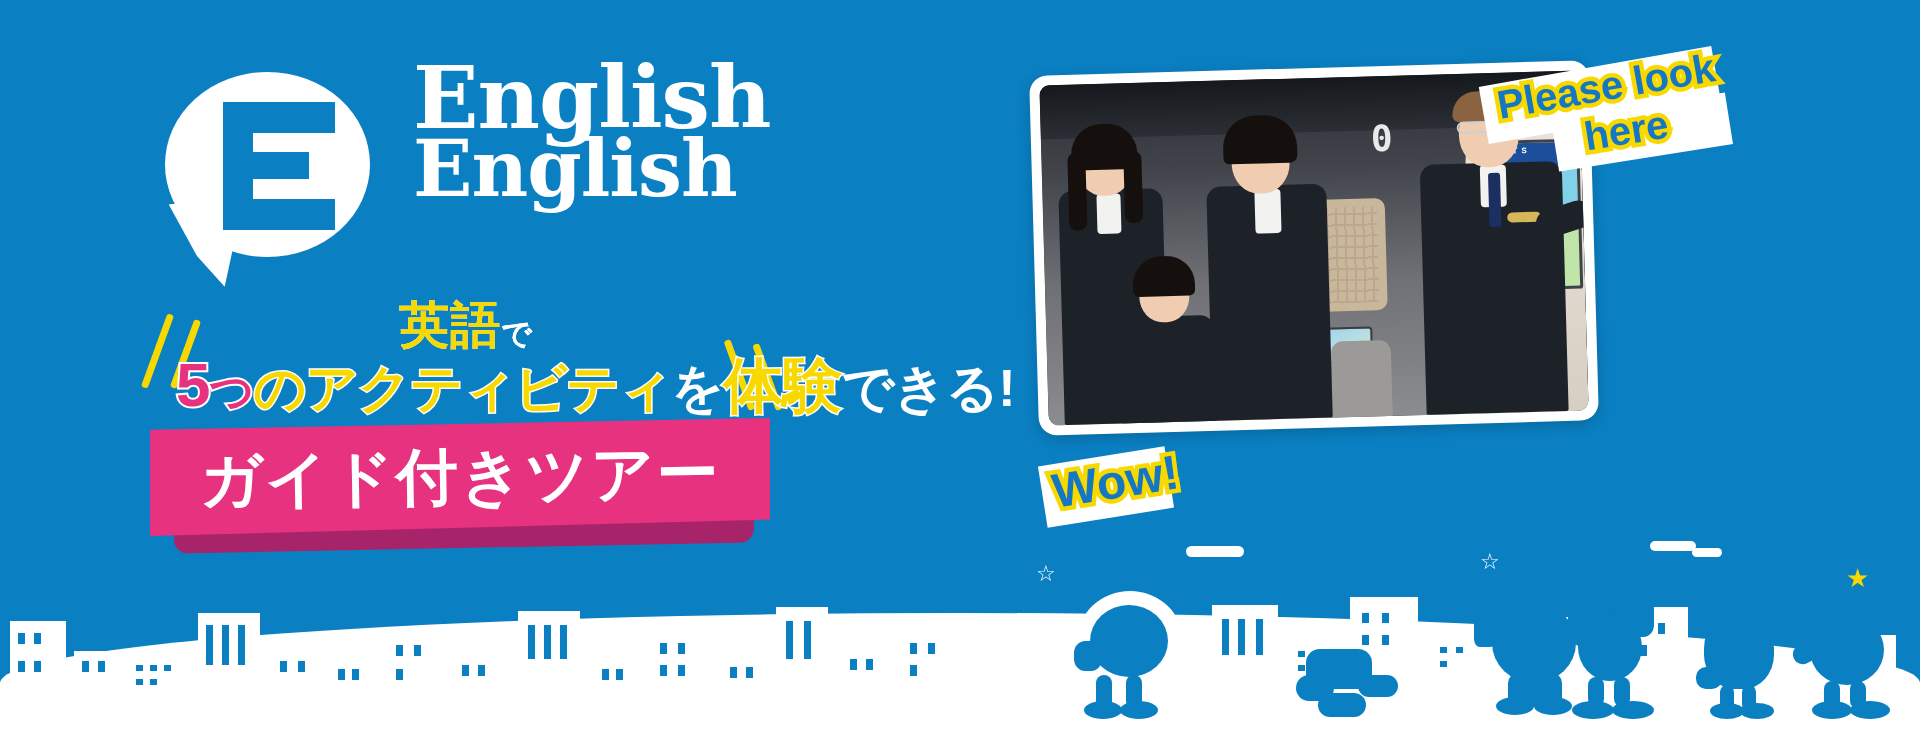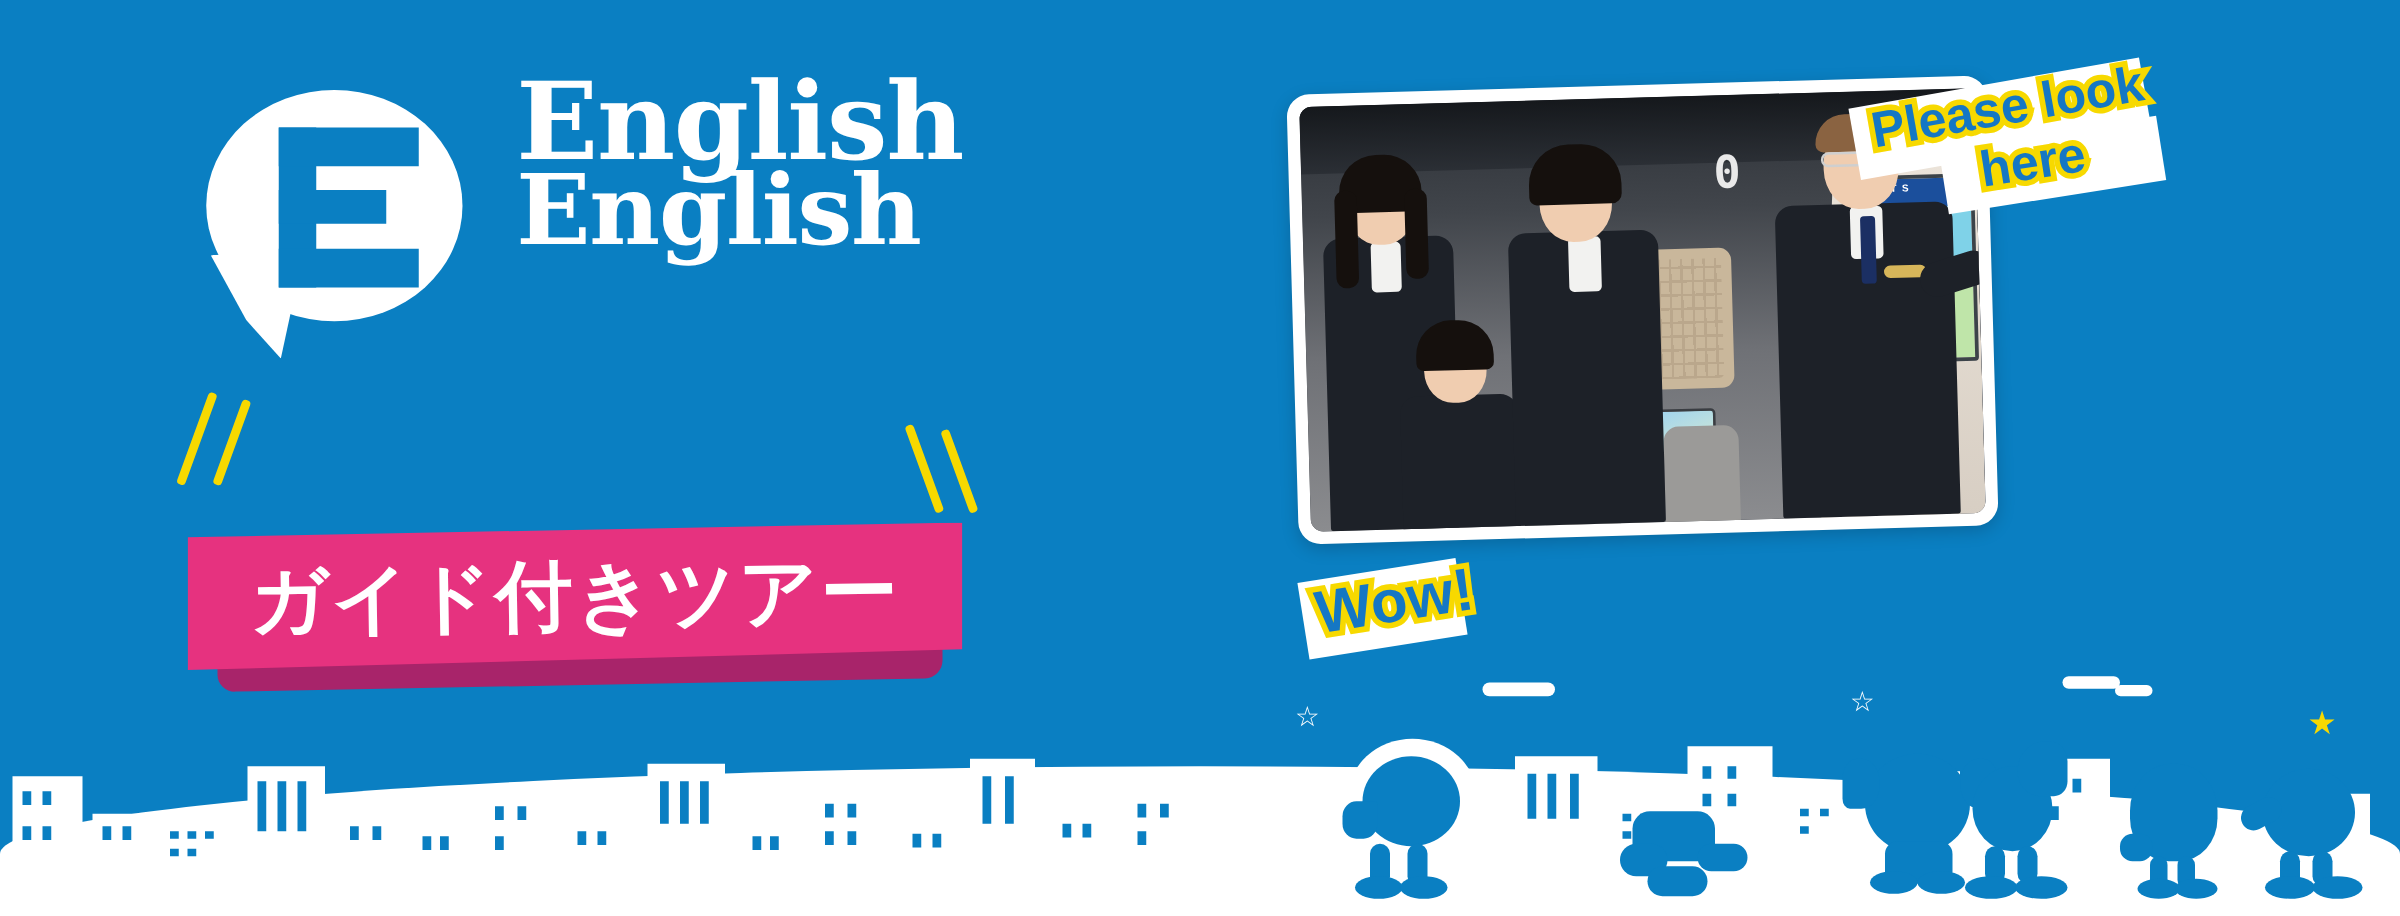--- a/index.html
+++ b/index.html
@@ -261,20 +261,28 @@
 
     <div class="slashes-left">
       <div class="slash sl-a"></div>
         <div class="slash sl-b"></div>
     </div>
     <div class="slashes-right">
       <div class="slash sr-a"></div>
         <div class="slash sr-b"></div>
     </div>
 
+    <div class="tagline">
+      <div class="tag-line1">
+        <span>英語</span><span class="small-w">で</span>
+      </div>
+      <div class="tag-line2">
+        <span class="num5">5</span><span class="tsu">つ</span><span class="yel">の</span><span class="yel">アクティビティ</span><span class="wht">を</span><span class="big">体験</span><span class="wht">できる</span><span class="wht">!</span>
+      </div>
+    </div>
 
     <div class="ribbon-wrap">
       <div class="ribbon-shadow"></div>
       <div class="ribbon"></div>
       <div class="ribbon-text">ガイド付きツアー</div>
     </div>
   </div>
 
   <div class="photo-frame">
     <div class="photo">

